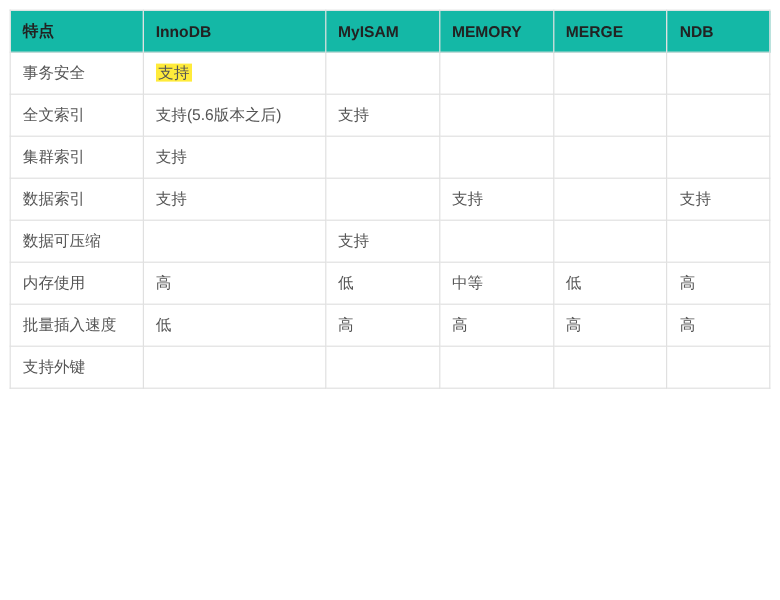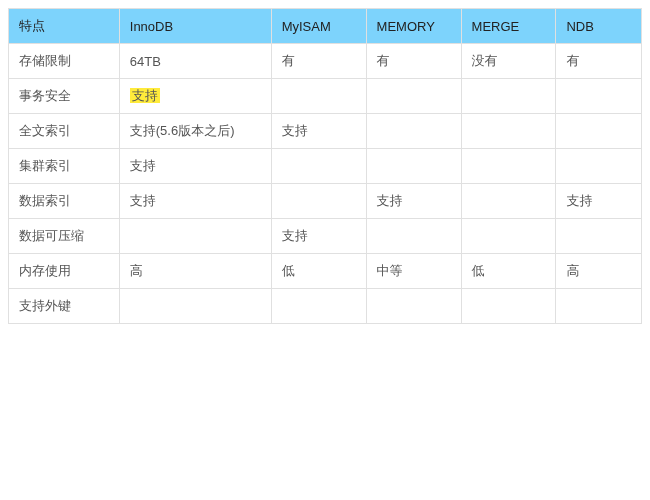--- a/index.html
+++ b/index.html
@@ -18,22 +18,22 @@
   }
   th, td {
     border: 1px solid #e0e0e0;
     padding: 8px 10px;
     text-align: left;
     vertical-align: middle;
     word-break: break-all;
     height: 18px;
   }
   th {
-    font-weight: 400;
-    background: #7dd3fc;
+    font-weight: 700;
+    background: #14b8a6;
     color: #222;
   }
   td {
     color: #555;
   }
   .col-feature { width: 17.5%; }
   .col-innodb  { width: 24%; }
   .col-myisam  { width: 15%; }
   .col-memory  { width: 15%; }
   .col-merge   { width: 15%; }
@@ -56,28 +56,20 @@
     <tr>
       <th>特点</th>
       <th>InnoDB</th>
       <th>MyISAM</th>
       <th>MEMORY</th>
       <th>MERGE</th>
       <th>NDB</th>
     </tr>
   </thead>
   <tbody id="tbody">
-      <tr>
-        <td>存储限制</td>
-        <td>64TB</td>
-        <td>有</td>
-        <td>有</td>
-        <td>没有</td>
-        <td>有</td>
-      </tr>
       <tr>
         <td>事务安全</td>
         <td><span class="hl">支持</span></td>
         <td></td>
         <td></td>
         <td></td>
         <td></td>
       </tr>
       <tr>
         <td>全文索引</td>
@@ -113,20 +105,28 @@
       </tr>
       <tr>
         <td>内存使用</td>
         <td>高</td>
         <td>低</td>
         <td>中等</td>
         <td>低</td>
         <td>高</td>
       </tr>
       <tr>
+        <td>批量插入速度</td>
+        <td>低</td>
+        <td>高</td>
+        <td>高</td>
+        <td>高</td>
+        <td>高</td>
+      </tr>
+      <tr>
         <td>支持外键</td>
         <td></td>
         <td></td>
         <td></td>
         <td></td>
         <td></td>
       </tr>
     </tbody>
 </table>
 

